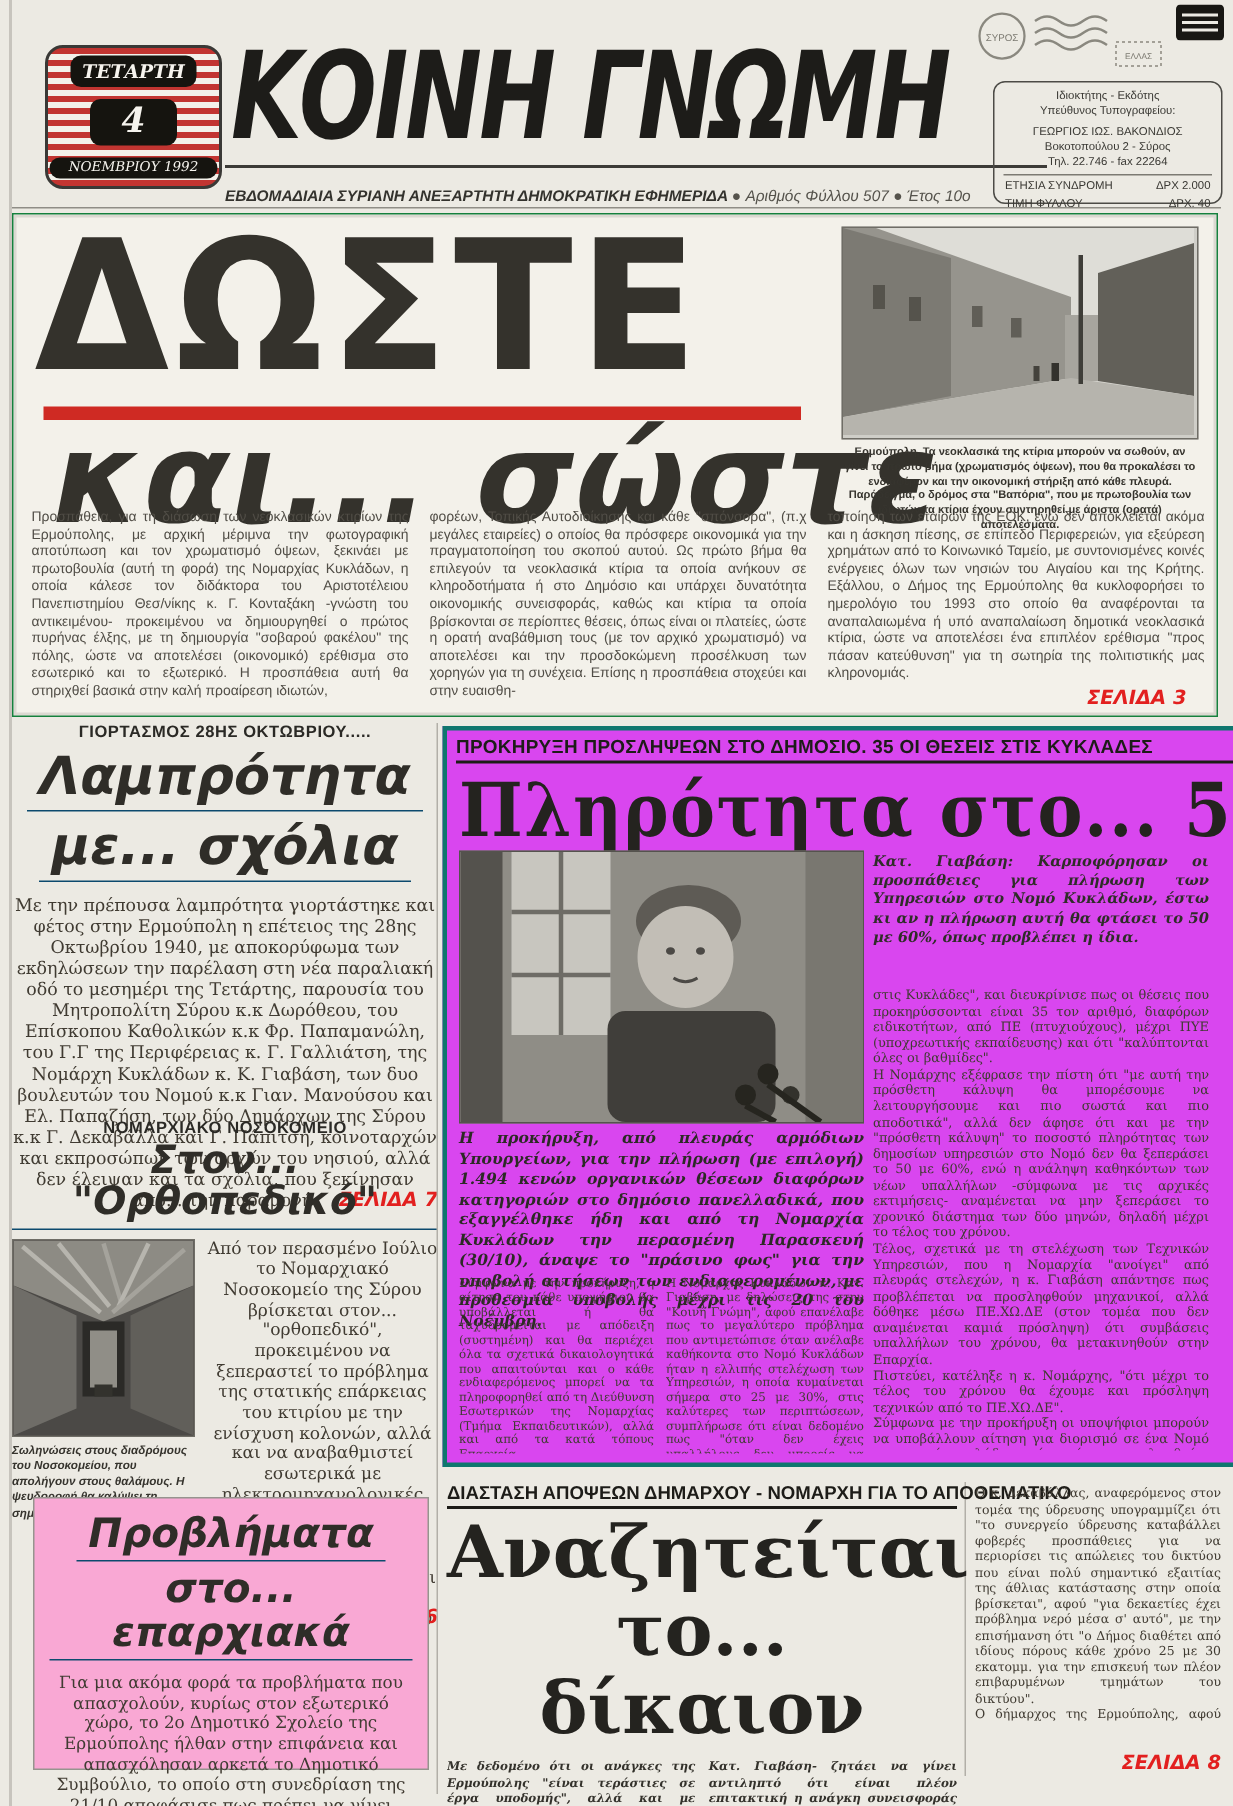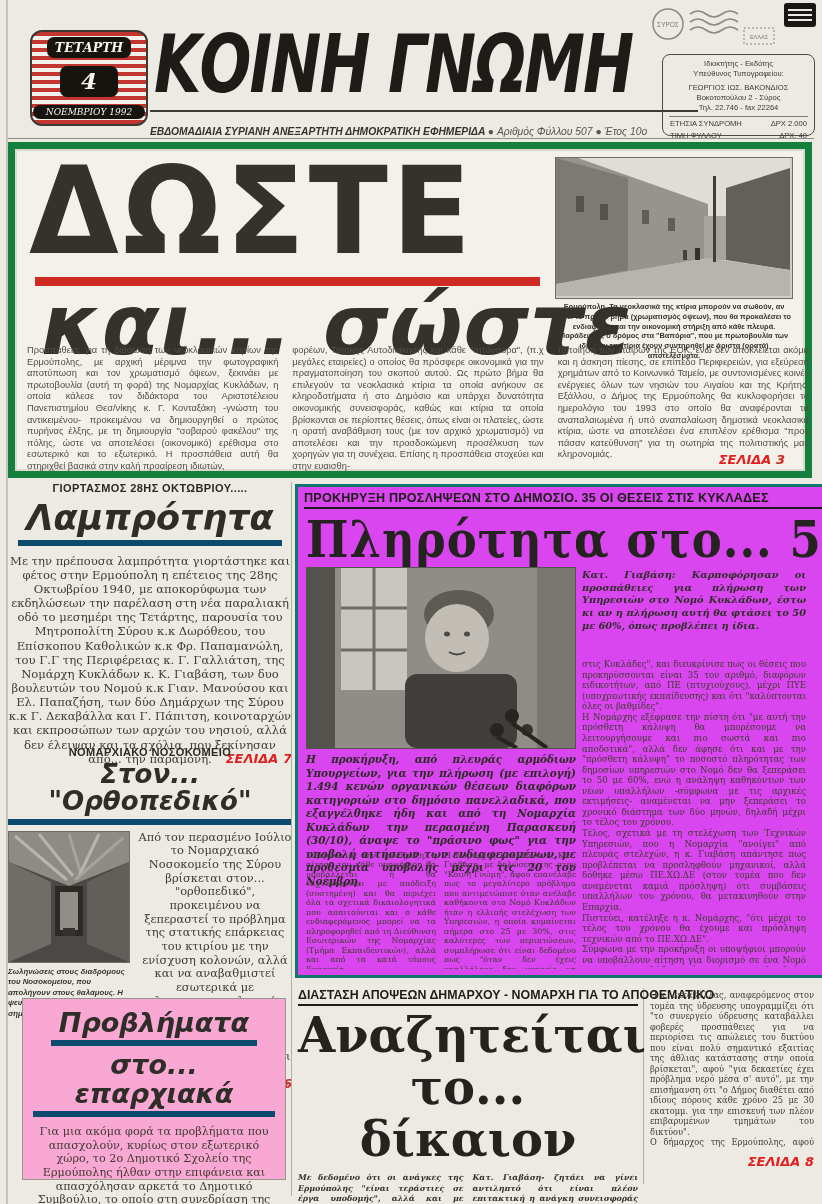--- a/index.html
+++ b/index.html
@@ -24,39 +24,39 @@
   .subbar .lite{font-weight:normal;color:#55534c;}
   .hline{left:8px;top:138px;width:806px;height:1px;background:#8f8d86;}
   .pubbox{left:662px;top:54px;width:153px;height:82px;border:1.5px solid #4c4b46;border-radius:8px;
           font-size:7.6px;line-height:1.35;text-align:center;color:#3a3934;padding-top:4px;box-sizing:border-box;}
   .pubbox .nm{margin-top:3px;}
   .pubrow{display:flex;justify-content:space-between;padding:0 7px;margin-top:1px;}
   .pubsep{border-top:1px solid #7c7a73;margin:3px 6px 2px;}
   .postmark{left:648px;top:2px;}
   .cornermark{left:784px;top:3px;}
   
-  .leadbox{left:8px;top:142px;width:804px;height:336px;background:#f3f1ea;border:7px solid #15803d;
+  .leadbox{left:8px;top:142px;width:804px;height:336px;background:#f3f1ea;border:1px solid #15803d;
            box-shadow:inset 0 0 0 2px #dbd8d1;box-sizing:border-box;}
   .h-doste{position:absolute;left:14px;top:2px;font-family:"DejaVu Sans",sans-serif;font-weight:900;
            font-size:116px;line-height:1;letter-spacing:4px;color:#34322c;transform:scaleY(1.04);transform-origin:left top;}
   .doste-bar{position:absolute;left:20px;top:128px;width:505px;height:9px;background:#cf2a23;}
   .h-soste{position:absolute;left:26px;top:134px;font-family:"DejaVu Sans",sans-serif;font-weight:900;
            font-style:italic;font-size:84px;line-height:1;color:#34322c;letter-spacing:1px;}
   .leadphoto{position:absolute;right:12px;top:8px;width:236px;height:140px;border:1px solid #6f6d66;background:#cfcec8;}
   .leadcapt{position:absolute;right:12px;top:153px;width:238px;font-size:7.4px;line-height:1.32;
             font-weight:bold;text-align:center;color:#36342e;}
   .leadcols{position:absolute;left:12px;top:196px;width:782px;display:flex;gap:14px;height:126px;overflow:hidden;}
   .leadcol{flex:1;font-size:9.3px;line-height:1.25;text-align:justify;color:#504d46;}
   .pageref{color:#e2201f;font-family:"DejaVu Sans",sans-serif;font-weight:900;font-style:italic;
            font-size:13px;text-align:right;}
   .lead-ref{position:absolute;right:20px;bottom:4px;}
   
   .kicker{font-weight:bold;font-size:11px;letter-spacing:.4px;text-align:center;color:#2a2925;}
   .h-ital{font-family:"DejaVu Sans",sans-serif;font-weight:900;font-style:italic;color:#2f2d28;text-align:center;line-height:1.05;}
-  .redu{display:inline-block;border-bottom:6px solid #0c4a6e;padding:0 8px 3px;}
+  .redu{display:inline-block;border-bottom:1px solid #0c4a6e;padding:0 8px 3px;}
   .serifbody{font-family:"DejaVu Serif",serif;color:#403b32;text-align:justify;white-space:pre-line;}
   .midleft{left:8px;top:482px;width:284px;}
   .cel-body{font-size:11.6px;line-height:1.22;margin-top:8px;text-align:center;}
   .hosp{left:8px;top:746px;width:284px;}
   .hosp-row{display:flex;gap:8px;margin-top:6px;}
   .hosp-photo{width:120px;height:130px;border:1px solid #6f6d66;background:#4a4845;flex:none;}
   .hosp-body{flex:1;font-size:11.4px;line-height:1.2;text-align:center;}
   .hosp-capt{width:122px;font-size:7.8px;line-height:1.35;font-weight:bold;font-style:italic;color:#36342e;margin-top:4px;}
   
   .jobsbox{left:295px;top:484px;width:570px;height:494px;border:3px solid #0f766e;background:#d946ef;box-sizing:border-box;}
@@ -180,20 +180,21 @@
       <div class="leadcol">φορέων, Τοπικής Αυτοδιοίκησης και κάθε "σπόνσορα", (π.χ μεγάλες εταιρείες) ο οποίος θα πρόσφερε οικονομικά για την πραγματοποίηση του σκοπού αυτού. Ως πρώτο βήμα θα επιλεγούν τα νεοκλασικά κτίρια τα οποία ανήκουν σε κληροδοτήματα ή στο Δημόσιο και υπάρχει δυνατότητα οικονομικής συνεισφοράς, καθώς και κτίρια τα οποία βρίσκονται σε περίοπτες θέσεις, όπως είναι οι πλατείες, ώστε η ορατή αναβάθμιση τους (με τον αρχικό χρωματισμό) να αποτελέσει και την προσδοκώμενη προσέλκυση των χορηγών για τη συνέχεια. Επίσης η προσπάθεια στοχεύει και στην ευαισθη-</div>
       <div class="leadcol">τοποίηση των εταίρων της ΕΟΚ, ενώ δεν αποκλείεται ακόμα και η άσκηση πίεσης, σε επίπεδο Περιφερειών, για εξεύρεση χρημάτων από το Κοινωνικό Ταμείο, με συντονισμένες κοινές ενέργειες όλων των νησιών του Αιγαίου και της Κρήτης. Εξάλλου, ο Δήμος της Ερμούπολης θα κυκλοφορήσει το ημερολόγιο του 1993 στο οποίο θα αναφέρονται τα αναπαλαιωμένα ή υπό αναπαλαίωση δημοτικά νεοκλασικά κτίρια, ώστε να αποτελέσει ένα επιπλέον ερέθισμα "προς πάσαν κατεύθυνση" για τη σωτηρία της πολιτιστικής μας κληρονομιάς.</div>
     </div>
     <div class="pageref lead-ref">ΣΕΛΙΔΑ 3</div>
   </div>
 
   <div class="abs midleft">
     <div class="kicker">ΓΙΟΡΤΑΣΜΟΣ 28ΗΣ ΟΚΤΩΒΡΙΟΥ.....</div>
     <div class="h-ital" style="font-size:35px;margin-top:6px;">
       <span class="redu">Λαμπρότητα</span><br>
+      <span class="redu" style="margin-top:6px;">με... σχόλια</span>
     </div>
     <div class="serifbody cel-body">Με την πρέπουσα λαμπρότητα γιορτάστηκε και φέτος στην Ερμούπολη η επέτειος της 28ης Οκτωβρίου 1940, με αποκορύφωμα των εκδηλώσεων την παρέλαση στη νέα παραλιακή οδό το μεσημέρι της Τετάρτης, παρουσία του Μητροπολίτη Σύρου κ.κ Δωρόθεου, του Επίσκοπου Καθολικών κ.κ Φρ. Παπαμανώλη, του Γ.Γ της Περιφέρειας κ. Γ. Γαλλιάτση, της Νομάρχη Κυκλάδων κ. Κ. Γιαβάση, των δυο βουλευτών του Νομού κ.κ Γιαν. Μανούσου και Ελ. Παπαζήση, των δύο Δημάρχων της Σύρου κ.κ Γ. Δεκαβάλλα και Γ. Πάπιτση, κοινοταρχών και εκπροσώπων των αρχών του νησιού, αλλά δεν έλειψαν και τα σχόλια, που ξεκίνησαν από... την παραμονή.</div>
     <div class="pageref" style="margin-top:-15px;">ΣΕΛΙΔΑ 7</div>
   </div>
 
   <div class="abs hosp">
     <div class="kicker">ΝΟΜΑΡΧΙΑΚΟ ΝΟΣΟΚΟΜΕΙΟ</div>
     <div class="h-ital" style="font-size:26px;margin-top:3px;">
       <span class="redu">Στον... "Ορθοπεδικό"</span>
     </div>
@@ -282,15 +283,15 @@
     </div>
     <div class="res-cols">
       <div class="res-col">Με δεδομένο ότι οι ανάγκες της Ερμούπολης "είναι τεράστιες σε έργα υποδομής", αλλά και με δεδομένη επίσης την αδυναμία του Δήμου να εκτελέσει όλα τα απαραίτητα έργα μέσα από τους δικούς του πόρους, ο δήμαρχος της Ερμούπολης κ. Γιαν. Δεκαβάλλας -απευθυνόμενος εγγράφως στη Νομάρχη Κυκλάδων κ.</div>
       <div class="res-col">Κατ. Γιαβάση- ζητάει να γίνει αντιληπτό ότι είναι πλέον επιτακτική η ανάγκη συνεισφοράς της, από το αποθεματικό του 25% της ΣΑΤΑ, το οποίο διαχειρίζεται η ίδια και ανέρχεται στο ποσόν των 22 εκατομμυρίων περίπου για το Δήμο της Ερμούπολης, με βασικό κριτήριο τον πληθυσμό.</div>
     </div>
   </div>
 
   <div class="abs botright">
     <div class="serifbody br-body">Ο κ. Δεκαβάλλας, αναφερόμενος στον τομέα της ύδρευσης υπογραμμίζει ότι "το συνεργείο ύδρευσης καταβάλλει φοβερές προσπάθειες για να περιορίσει τις απώλειες του δικτύου που είναι πολύ σημαντικό εξαιτίας της άθλιας κατάστασης στην οποία βρίσκεται", αφού "για δεκαετίες έχει πρόβλημα νερό μέσα σ' αυτό", με την επισήμανση ότι "ο Δήμος διαθέτει από ιδίους πόρους κάθε χρόνο 25 με 30 εκατομμ. για την επισκευή των πλέον επιβαρυμένων τμημάτων του δικτύου".
 Ο δήμαρχος της Ερμούπολης, αφού αναφέρεται στις υποσχέσεις της πρώην νομάρχη κ. Φ. Πατρωνίδου (το 1991) "που δέχτηκε μεν το αίτημα της χρηματοδότησης, ποσού 15 εκατομμυρίων για την εκτέλεση του σημαντικότατου έργου "αντικατάσταση καταθλιπτικού αγωγού δεξαμενής Ταλάντων", στη συνέχεια επισημαίνει ότι "έχει πολλές επιπλέον ανάγκες να ικανοποιήσει" στο Νομό και δεν μπορούσε να</div>
-    <div class="pageref" style="margin-top:6px;">ΣΕΛΙΔΑ 8</div>
+    <div class="pageref" style="margin-top:20px;">ΣΕΛΙΔΑ 8</div>
   </div>
 </div>
 
 </body></html>

